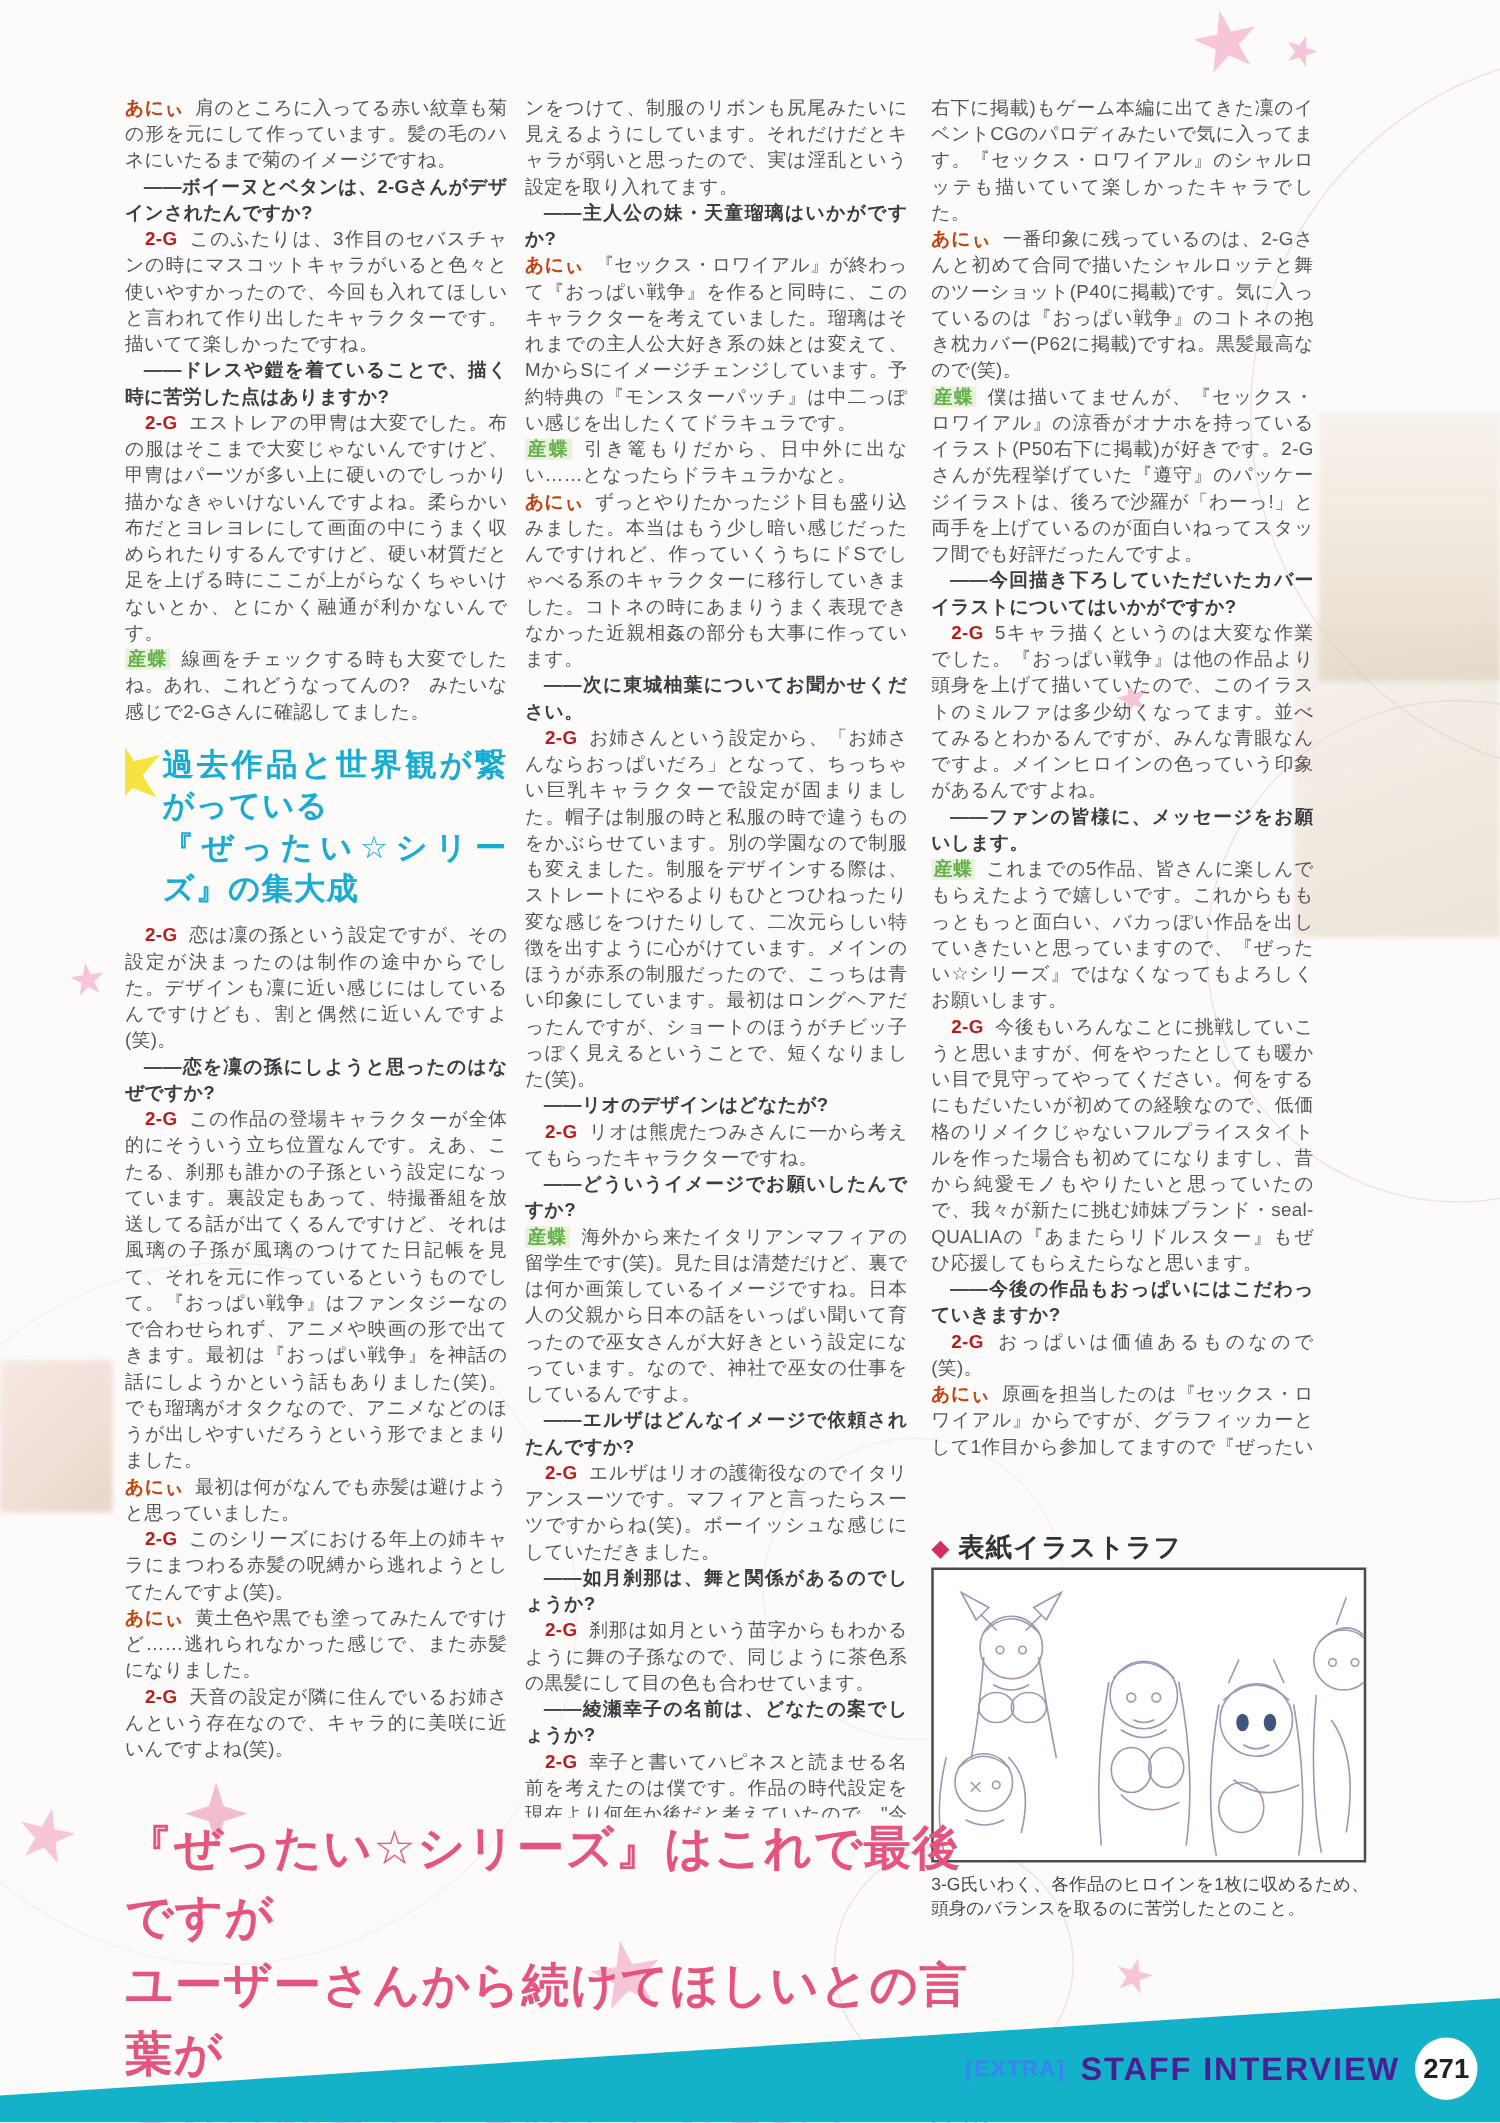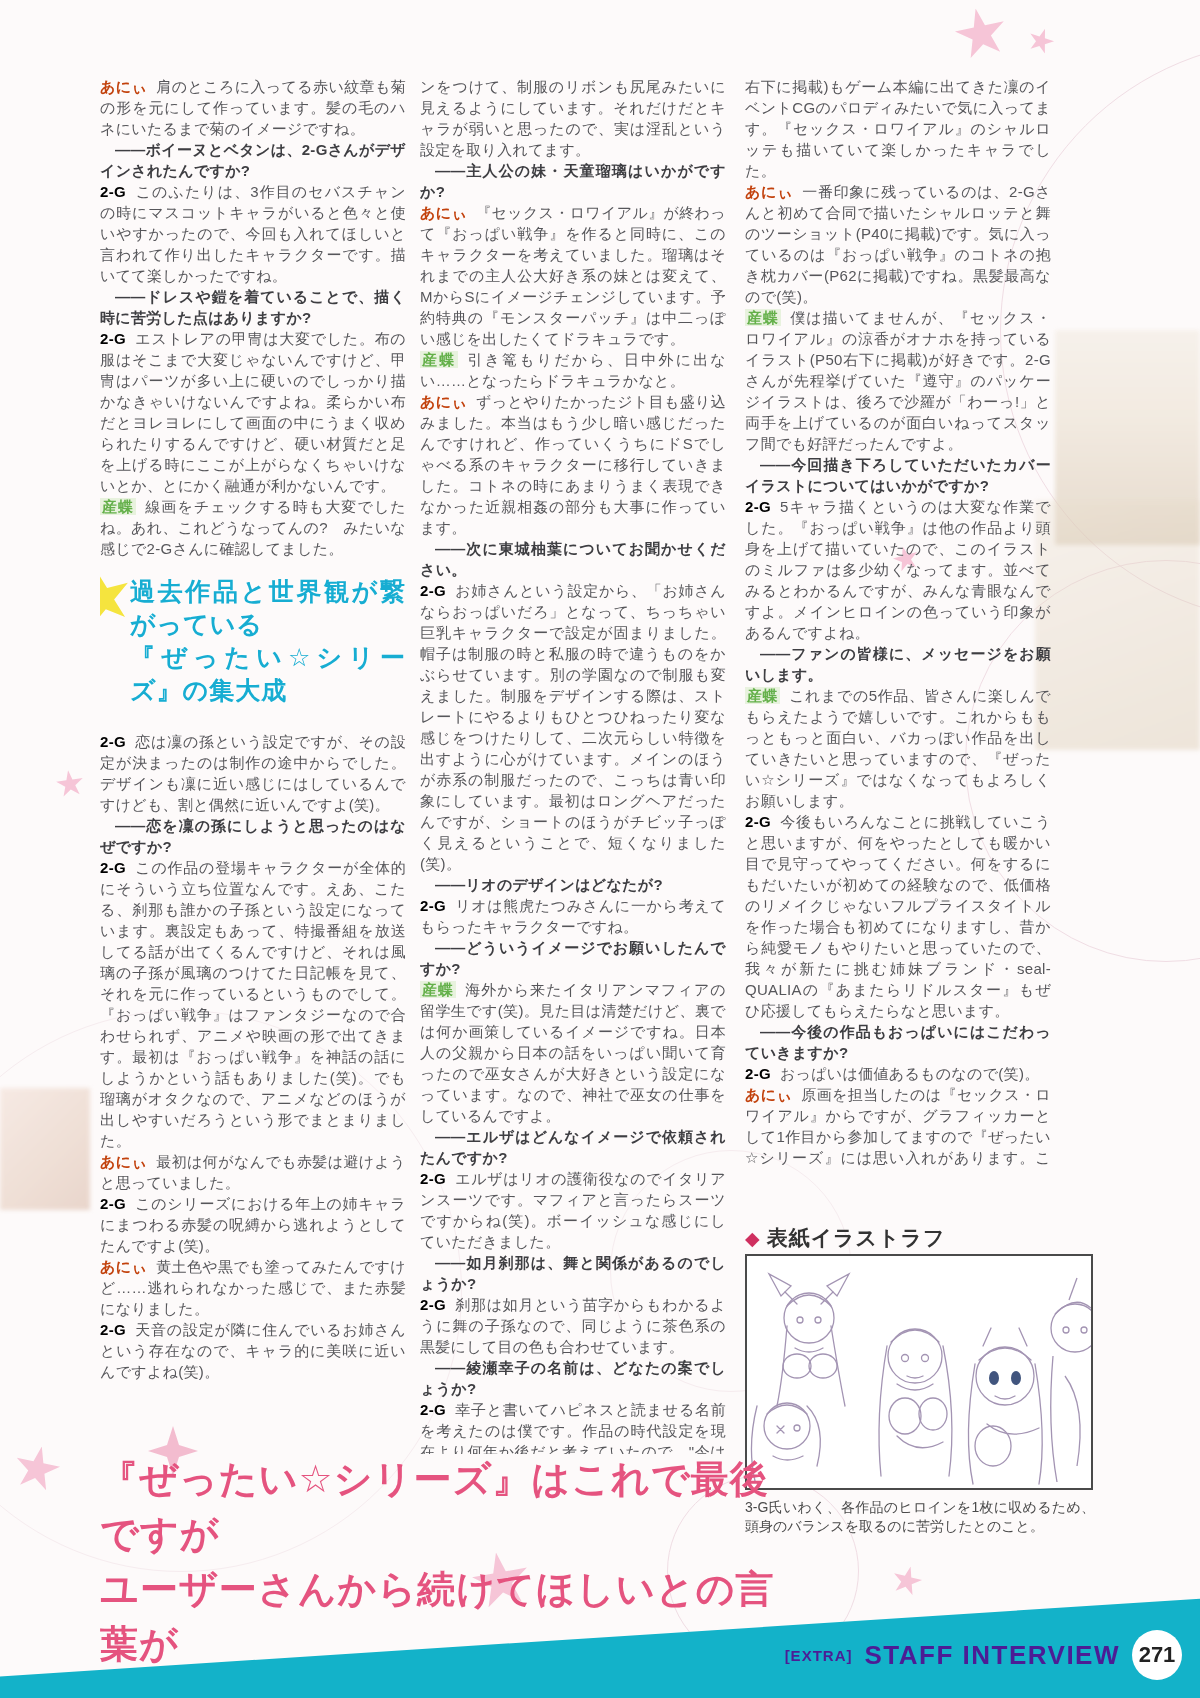--- a/index.html
+++ b/index.html
@@ -13,23 +13,23 @@
   .sparkle4{position:absolute;background:#f3bccf;
          clip-path:polygon(50% 0%,62% 38%,100% 50%,62% 62%,50% 100%,38% 62%,0% 50%,38% 38%);}
   .photo{position:absolute;filter:blur(2px);}
   
   .col{position:absolute;width:306px;font-size:15px;line-height:21px;color:#56565a;
        text-align:justify;letter-spacing:0.3px;overflow:hidden;}
   .col p{margin:0;}
   .q{font-weight:bold;color:#3e3e42;text-indent:1em;}
   .spk{font-weight:bold;margin-right:9px;}
   .spk-anii{color:#c2410c;}
-  .spk-2g{color:#000000;}
+  .spk-2g{color:#b91c1c;margin-left:16px;}
   .spk-sancho{color:#64b04a;background:rgba(150,210,110,0.20);padding:0 2px;}
-  .sec-head{position:relative;margin:16px 0 24px 0;padding-left:30px;}
+  .sec-head{position:relative;margin:16px 0 10px 0;padding-left:30px;}
   .star-icon{position:absolute;left:-26px;top:-6px;width:58px;height:58px;background:#f5e43e;
          transform:rotate(-14deg);z-index:0;
          clip-path:polygon(50% 0%,61% 35%,98% 35%,68% 57%,79% 91%,50% 70%,21% 91%,32% 57%,2% 35%,39% 35%);}
   .sec-head-text{position:relative;z-index:1;font-size:25px;line-height:33px;font-weight:bold;
          color:#17add2;letter-spacing:1px;text-shadow:0 0 5px rgba(255,255,255,0.95);}
   
   .sb-title{position:absolute;left:745px;top:1224px;font-size:21px;font-weight:bold;color:#333;
             letter-spacing:1px;}
   .sb-title .diamond{color:#cf2f5f;margin-right:6px;font-size:19px;}
   .sb-box{position:absolute;left:745px;top:1254px;width:348px;height:236px;background:#fff;
@@ -38,21 +38,21 @@
           color:#4a4a4a;text-align:justify;}
   
   .headline{position:absolute;left:100px;top:1452px;width:700px;z-index:3;
             font-size:38px;line-height:55px;font-weight:800;color:#e5537f;letter-spacing:1px;}
   .headline .attr{font-size:19px;font-weight:bold;color:#4c4c4c;letter-spacing:0;margin-left:6px;}
   
   .footer-band{position:absolute;left:0;top:1590px;width:1200px;height:108px;background:#13b2c9;
                clip-path:polygon(0 80%,100% 8%,100% 100%,0 100%);z-index:4;}
   .footer-row{position:absolute;left:620px;top:1630px;width:562px;display:flex;align-items:center;
               justify-content:flex-end;gap:12px;z-index:5;}
-  .footer-extra{color:#4c1d95;font-weight:bold;font-size:15px;letter-spacing:1px;}
+  .footer-extra{color:#3b82f6;font-weight:bold;font-size:18px;letter-spacing:1px;}
   .footer-title{color:#4c1d95;font-weight:800;font-size:26px;letter-spacing:1.5px;}
   .page-circle{width:50px;height:50px;background:#ffffff;border-radius:50%;display:flex;
                align-items:center;justify-content:center;font-size:22px;font-weight:bold;color:#222;}
 </style>
 </head>
 <body>
 
 <div class="page">
 
   <div class="circle" style="left:1000px;top:40px;width:580px;height:580px;"></div>

